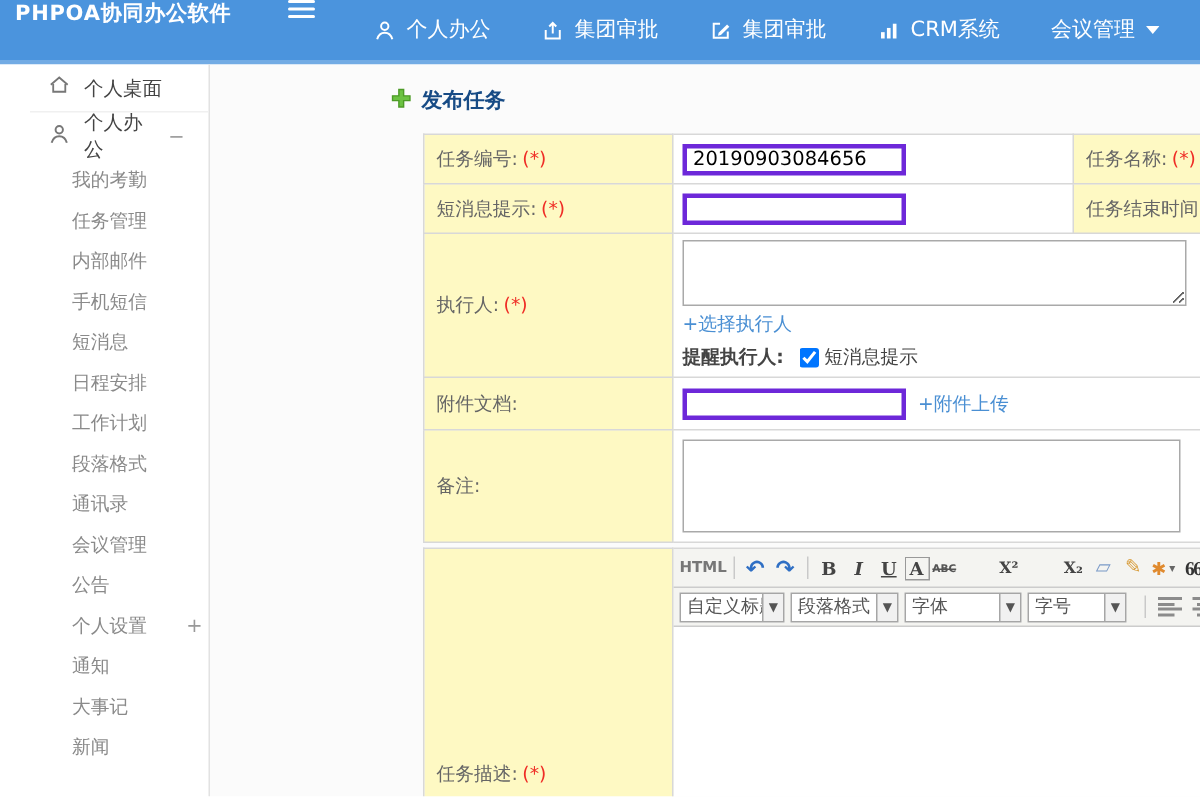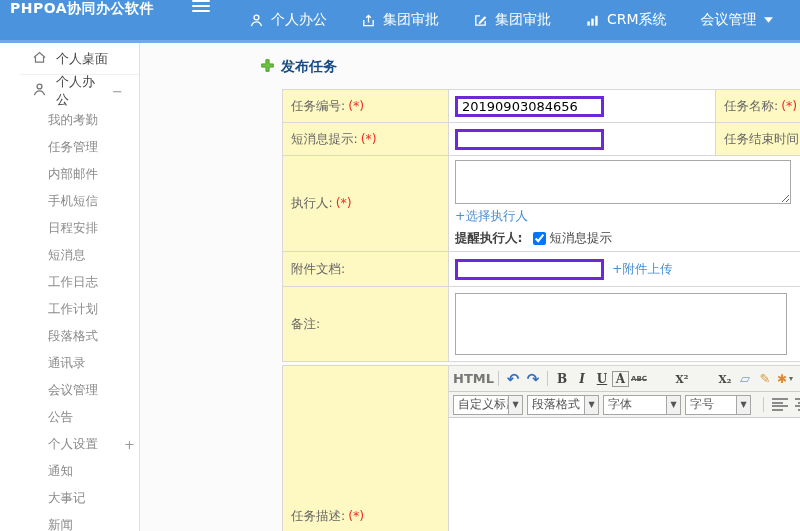--- a/index.html
+++ b/index.html
@@ -47,21 +47,21 @@
   .attach-line { display:flex; align-items:center; gap:8px; }
 
   
   table.f2 { margin-top:3px; }
   td.ed { padding:0; vertical-align:top; background:#fff; }
   .ed-toolbar { background:#f4f4f1; border-bottom:1px solid #ccc; display:flex; align-items:center;
     height:26px; padding:0 4px; }
   .tbtn { min-width:20px; height:20px; display:flex; align-items:center; justify-content:center;
     font-size:12px; color:#444; cursor:pointer; flex:none; }
   .t-sep { min-width:1px; width:1px; height:15px; background:#c9c9c9; margin:0 4px; cursor:default; }
-  .t-html { font-size:13px; font-weight:bold; color:#777; }
+  .t-html { font-size:10px; font-weight:bold; color:#777; }
   .t-undo,.t-redo { color:#2f6fc4; font-size:15px; font-weight:bold; }
   .t-bold { font-family:"DejaVu Serif",serif; font-weight:bold; }
   .t-italic { font-family:"DejaVu Serif",serif; font-style:italic; font-weight:bold; }
   .t-underline { text-decoration:underline; font-family:"DejaVu Serif",serif; font-weight:bold; }
   .t-abox { font-family:"DejaVu Serif",serif; font-weight:bold; box-shadow:inset 0 0 0 1px #999;
     width:17px; height:16px; min-width:17px; }
   .t-strike { font-size:7px; text-decoration:line-through; font-weight:bold; color:#555;text-align:center; }
   .t-sup,.t-sub { font-size:10.5px; font-weight:bold; font-family:"DejaVu Serif",serif;margin-left:23px; }
   .t-eraser { color:#7d9cc9; font-size:13px; }
   .t-paint { color:#d79a36; font-size:13px; }
@@ -166,27 +166,24 @@
         <div class="side-item l1">
           <span>任务管理</span>
         </div>
         <div class="side-item l1">
           <span>内部邮件</span>
         </div>
         <div class="side-item l1">
           <span>手机短信</span>
         </div>
         <div class="side-item l1">
+          <span>短消息</span>
+        </div>
+        <div class="side-item l1">
           <span>日程安排</span>
-        </div>
-        <div class="side-item l1">
-          <span>短消息</span>
-        </div>
-        <div class="side-item l1">
-          <span>工作日志</span>
         </div>
         <div class="side-item l1">
           <span>工作计划</span>
         </div>
         <div class="side-item l1">
           <span>段落格式</span>
         </div>
         <div class="side-item l1">
           <span>通讯录</span>
         </div>

